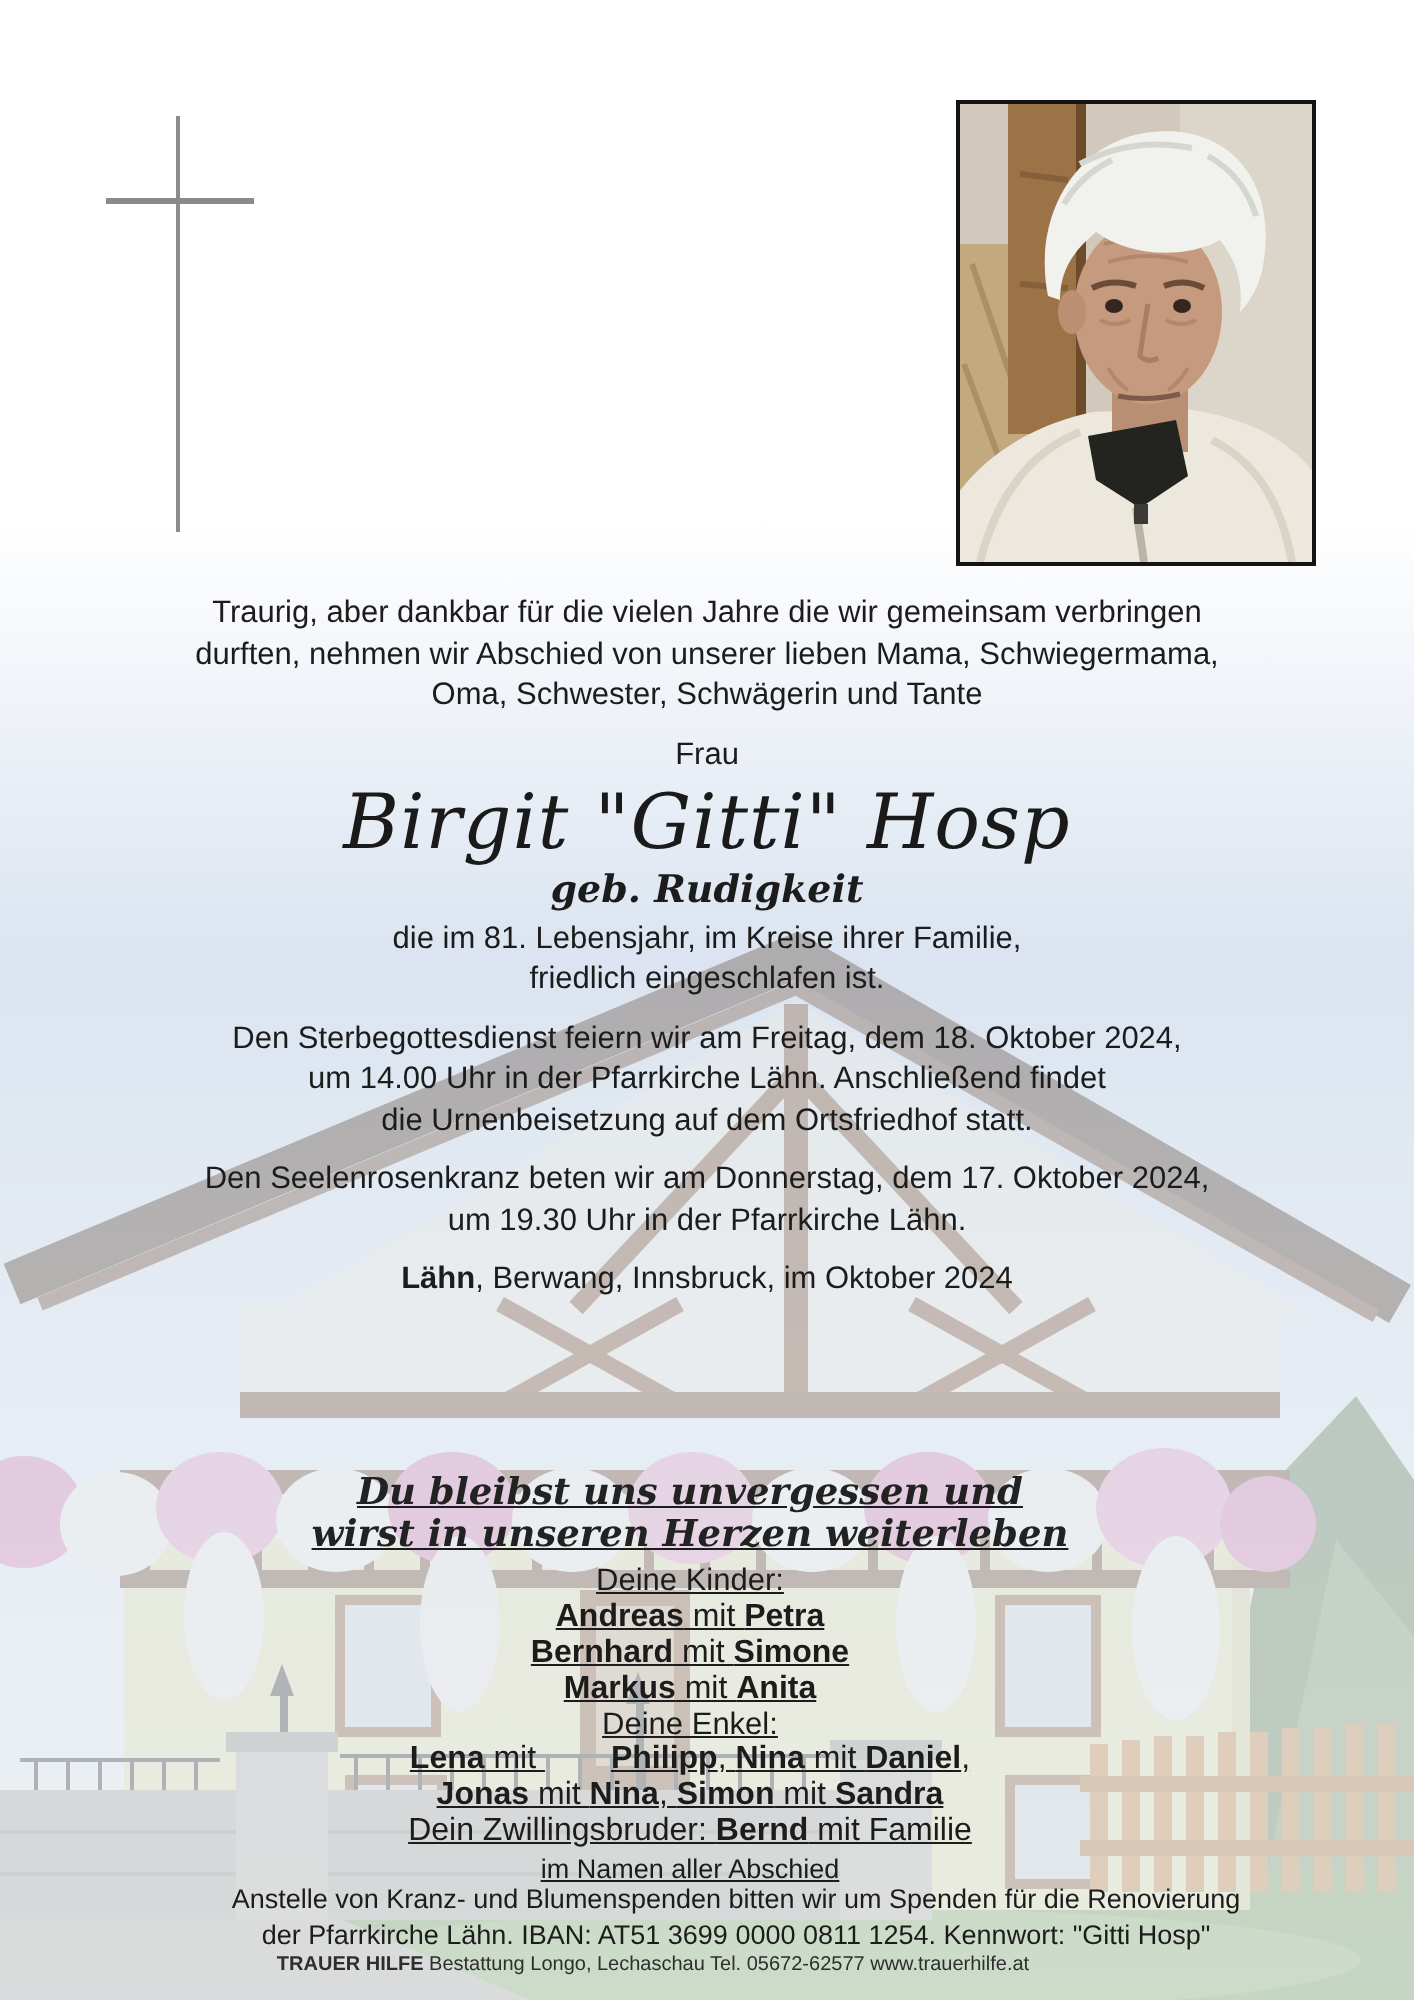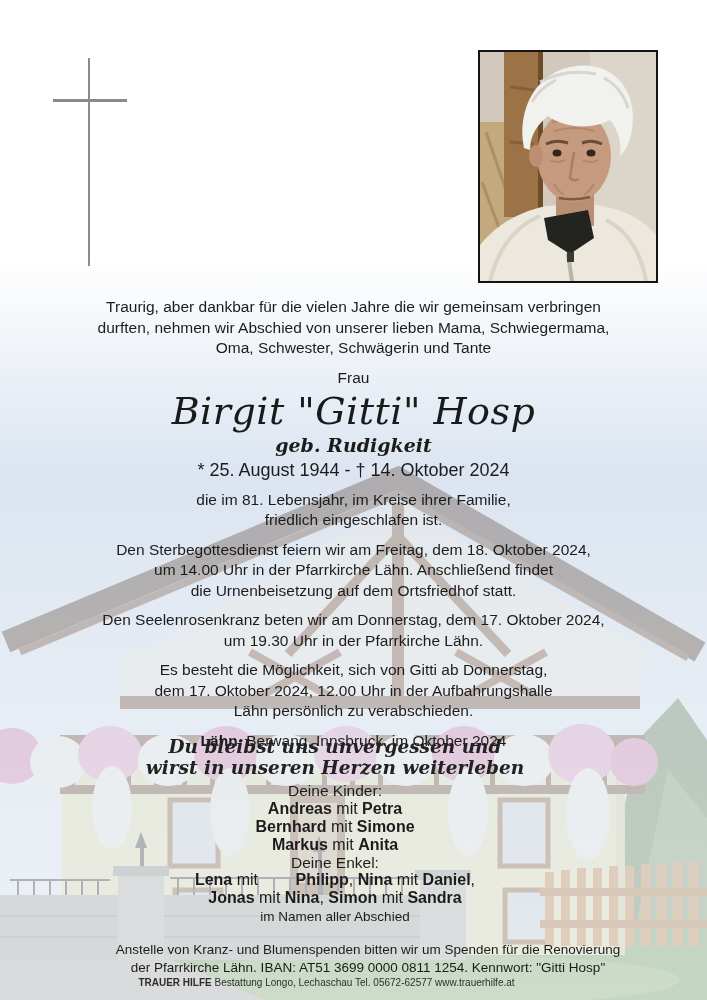--- a/index.html
+++ b/index.html
@@ -23,21 +23,21 @@
   .photo svg{display:block;}
   
   .maincol{left:0;top:297px;width:707px;}
   .para{font-size:15.5px;line-height:20.5px;white-space:pre-line;margin:0 0 9px;}
   .frau{font-size:15.5px;line-height:20px;margin:5px 18px 0;}
   .bigname{font-family:"DejaVu Serif",serif;font-style:italic;font-size:38px;line-height:46px;letter-spacing:.5px;color:#1a1a1a;margin:0;}
   .maiden{font-family:"DejaVu Serif",serif;font-style:italic;font-weight:600;font-size:19px;line-height:22px;margin:0 0 4px;}
   .dates{font-size:18px;line-height:21px;margin:0 0 9px;}
   .places{font-size:15.5px;line-height:20px;margin:8px 12px 0;}
   
-  .closing{left:8px;top:736px;width:654px;}
+  .closing{left:18px;top:736px;width:654px;text-decoration:underline;}
   .verse{font-family:"DejaVu Serif",serif;font-style:italic;font-weight:600;font-size:18.5px;line-height:21px;white-space:pre-line;margin:0 0 4px;color:#222;}
   .famhdr{font-size:15.5px;line-height:17.5px;margin:0;}
   .famline{font-size:16px;line-height:18px;margin:0;}
   .relnote{font-size:13.5px;line-height:16px;margin:2px 0 0;}
   
   .donation{left:16px;top:941px;width:704px;font-size:13.5px;line-height:17.5px;white-space:pre-line;}
   .footerline{left:0;top:977px;width:653px;font-size:10px;line-height:12px;color:#2e2e2e;}
 </style>
 </head>
 <body>
@@ -230,44 +230,41 @@
     </svg>
   </div>
 
   <div class="abs maincol ctr">
     <p class="para">Traurig, aber dankbar für die vielen Jahre die wir gemeinsam verbringen
 durften, nehmen wir Abschied von unserer lieben Mama, Schwiegermama,
 Oma, Schwester, Schwägerin und Tante</p>
     <p class="frau">Frau</p>
     <p class="bigname">Birgit "Gitti" Hosp</p>
     <p class="maiden">geb. Rudigkeit</p>
-    <p class="dates">* 25. August 1944 - † 14. Oktober 2024</p>
     <p class="para">die im 81. Lebensjahr, im Kreise ihrer Familie,
 friedlich eingeschlafen ist.</p>
     <p class="para">Den Sterbegottesdienst feiern wir am Freitag, dem 18. Oktober 2024,
 um 14.00 Uhr in der Pfarrkirche Lähn. Anschließend findet
 die Urnenbeisetzung auf dem Ortsfriedhof statt.</p>
     <p class="para">Den Seelenrosenkranz beten wir am Donnerstag, dem 17. Oktober 2024,
 um 19.30 Uhr in der Pfarrkirche Lähn.</p>
-    <p class="para">Es besteht die Möglichkeit, sich von Gitti ab Donnerstag,
-dem 17. Oktober 2024, 12.00 Uhr in der Aufbahrungshalle
-Lähn persönlich zu verabschieden.</p>
     <p class="places"><span style="font-weight: bold;">Lähn</span><span>, Berwang, Innsbruck, im Oktober 2024</span></p>
   </div>
 
   <div class="abs closing ctr">
     <p class="verse">Du bleibst uns unvergessen und
 wirst in unseren Herzen weiterleben</p>
     <p class="famhdr">Deine Kinder:</p>
     <p class="famline"><span style="font-weight: bold;">Andreas</span><span> mit </span><span style="font-weight: bold;">Petra</span></p>
     <p class="famline"><span style="font-weight: bold;">Bernhard</span><span> mit </span><span style="font-weight: bold;">Simone</span></p>
     <p class="famline"><span style="font-weight: bold;">Markus</span><span> mit </span><span style="font-weight: bold;">Anita</span></p>
     <p class="famhdr">Deine Enkel:</p>
     <p class="famline"><span style="font-weight: bold;">Lena</span><span> mit </span><span style="font-weight: bold; padding-left: 33px;">Philipp</span><span>, </span><span style="font-weight: bold;">Nina</span><span> mit </span><span style="font-weight: bold;">Daniel</span><span>,</span></p>
     <p class="famline"><span style="font-weight: bold;">Jonas</span><span> mit </span><span style="font-weight: bold;">Nina</span><span>, </span><span style="font-weight: bold;">Simon</span><span> mit </span><span style="font-weight: bold;">Sandra</span></p>
+    <p class="famline"><span>Dein Zwillingsbruder: </span><span style="font-weight: bold;">Bernd</span><span> mit Familie</span></p>
     <p class="relnote">im Namen aller Abschied</p>
   </div>
 
   <div class="abs donation ctr">Anstelle von Kranz- und Blumenspenden bitten wir um Spenden für die Renovierung
 der Pfarrkirche Lähn. IBAN: AT51 3699 0000 0811 1254. Kennwort: "Gitti Hosp"</div>
 
   <div class="abs footerline ctr"><span style="font-weight: bold;">TRAUER HILFE</span><span> Bestattung Longo, Lechaschau Tel. 05672-62577 www.trauerhilfe.at</span></div>
 
 </div>
 

